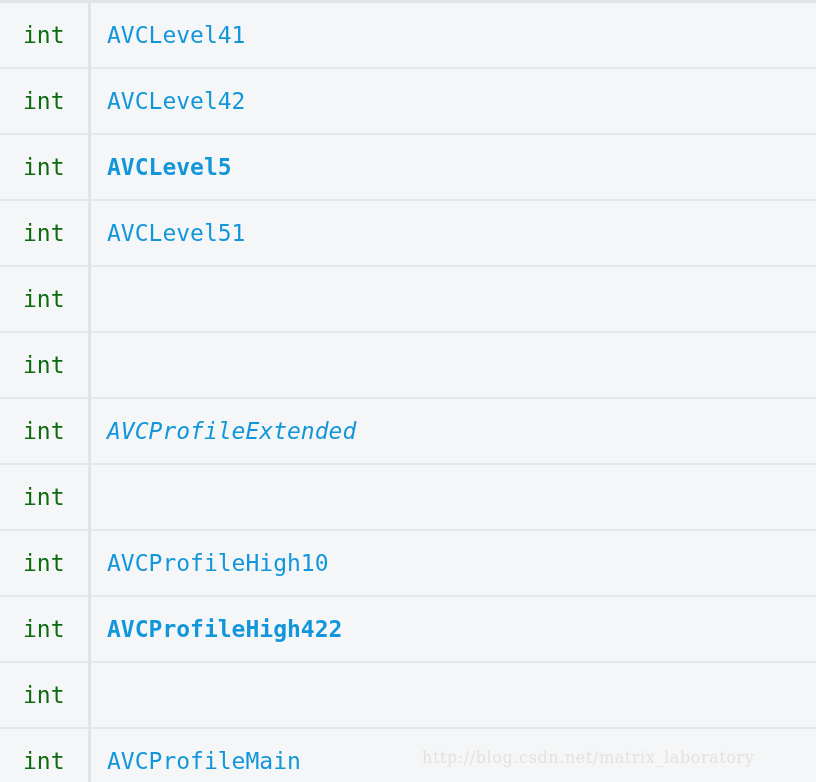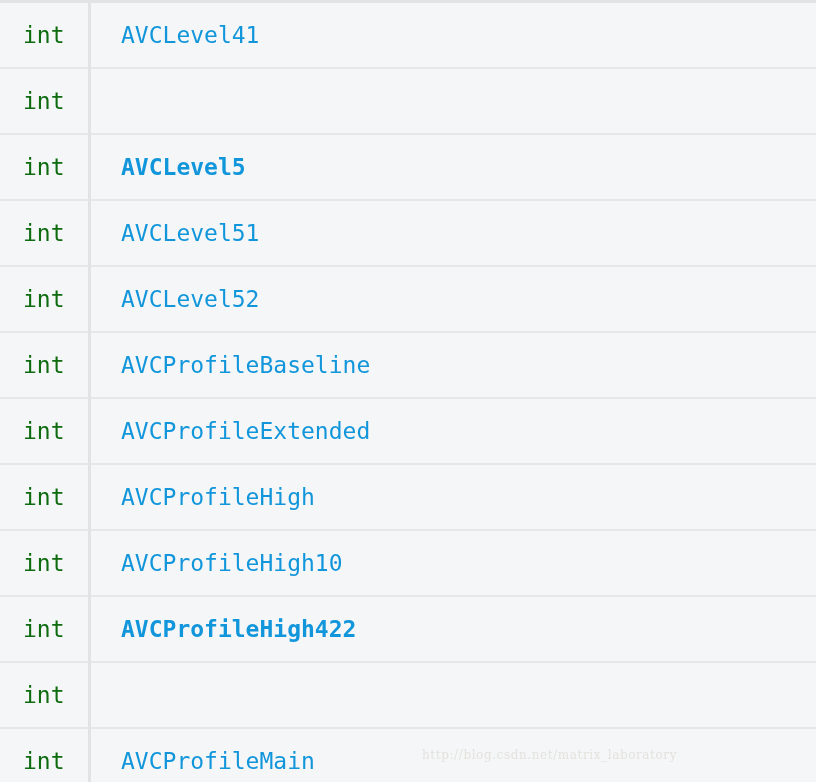--- a/index.html
+++ b/index.html
@@ -52,77 +52,75 @@
     border-right: 3px solid #e2e3e5;
     white-space: nowrap;
   }
 
   .cell-name {
     box-sizing: border-box;
     flex: 1 1 auto;
     height: 66px;
     display: flex;
     align-items: center;
-    padding-left: 30px;
+    padding-left: 16px;
     color: #1296db;
     font-size: 23px;
     line-height: 1;
     letter-spacing: 0px;
     white-space: nowrap;
   }
 
   #watermark {
     position: absolute;
     left: 422px;
     top: 748px;
     color: #e3e2dd;
     font-family: "DejaVu Serif", "Liberation Serif", serif;
-    font-size: 12px;
+    font-size: 16px;
     line-height: 1.2;
     letter-spacing: 0.6px;
     white-space: nowrap;
     pointer-events: none;
     user-select: none;
   }
 </style>
 </head>
 <body>
 
 <div id="constants-table">
 
 <div class="const-row">
       <div class="cell-type">int</div>
       <a class="cell-name" style="text-decoration: none;">AVCLevel41</a>
     </div>
     <div class="const-row">
       <div class="cell-type">int</div>
+      <a class="cell-name" style="text-decoration: none;">AVCLevel42</a>
     </div>
     <div class="const-row">
       <div class="cell-type">int</div>
       <a class="cell-name" style="text-decoration: none; font-weight: bold;">AVCLevel5</a>
     </div>
     <div class="const-row">
       <div class="cell-type">int</div>
       <a class="cell-name" style="text-decoration: none; text-align: center;">AVCLevel51</a>
     </div>
     <div class="const-row">
       <div class="cell-type">int</div>
-      <a class="cell-name" style="text-decoration: none;">AVCLevel52</a>
     </div>
     <div class="const-row">
       <div class="cell-type">int</div>
-      <a class="cell-name" style="text-decoration: none;">AVCProfileBaseline</a>
     </div>
     <div class="const-row">
       <div class="cell-type">int</div>
-      <a class="cell-name" style="text-decoration: none;">AVCProfileExtended</a>
+      <a class="cell-name" style="text-decoration: none; font-style: italic;">AVCProfileExtended</a>
     </div>
     <div class="const-row">
       <div class="cell-type">int</div>
-      <a class="cell-name" style="text-decoration: none;">AVCProfileHigh</a>
     </div>
     <div class="const-row">
       <div class="cell-type">int</div>
       <a class="cell-name" style="text-decoration: none; border-radius: 15px;">AVCProfileHigh10</a>
     </div>
     <div class="const-row">
       <div class="cell-type">int</div>
       <a class="cell-name" style="text-decoration: none; font-weight: bold;">AVCProfileHigh422</a>
     </div>
     <div class="const-row">

